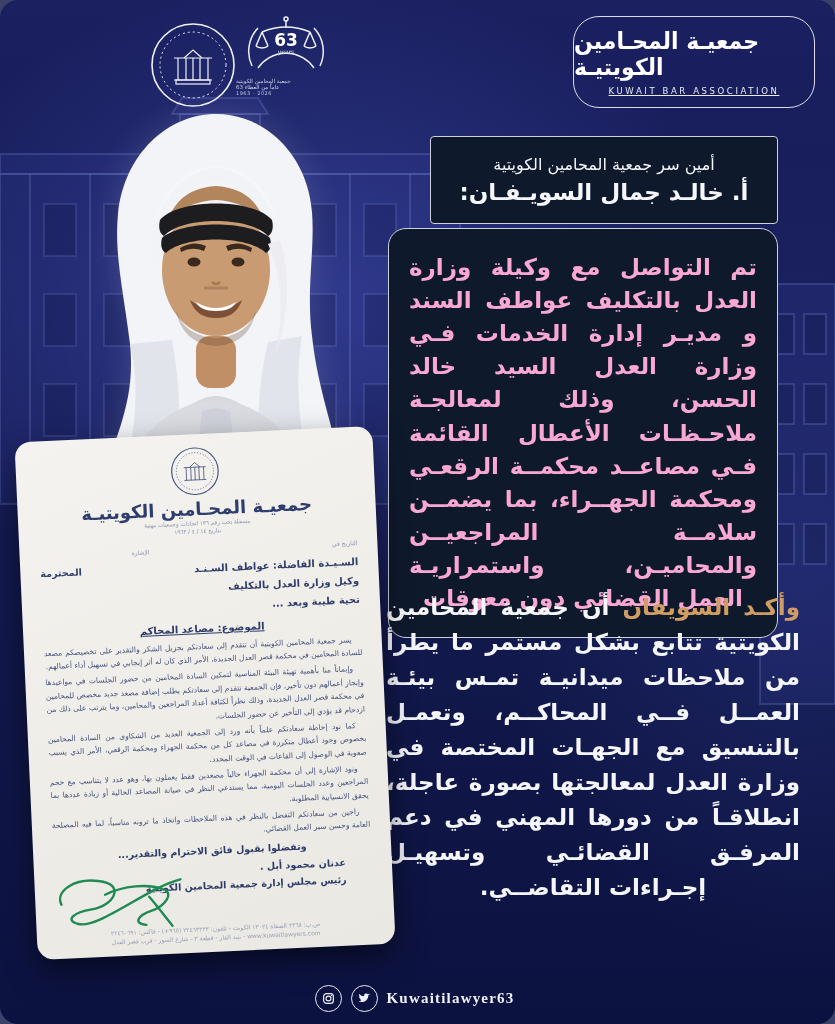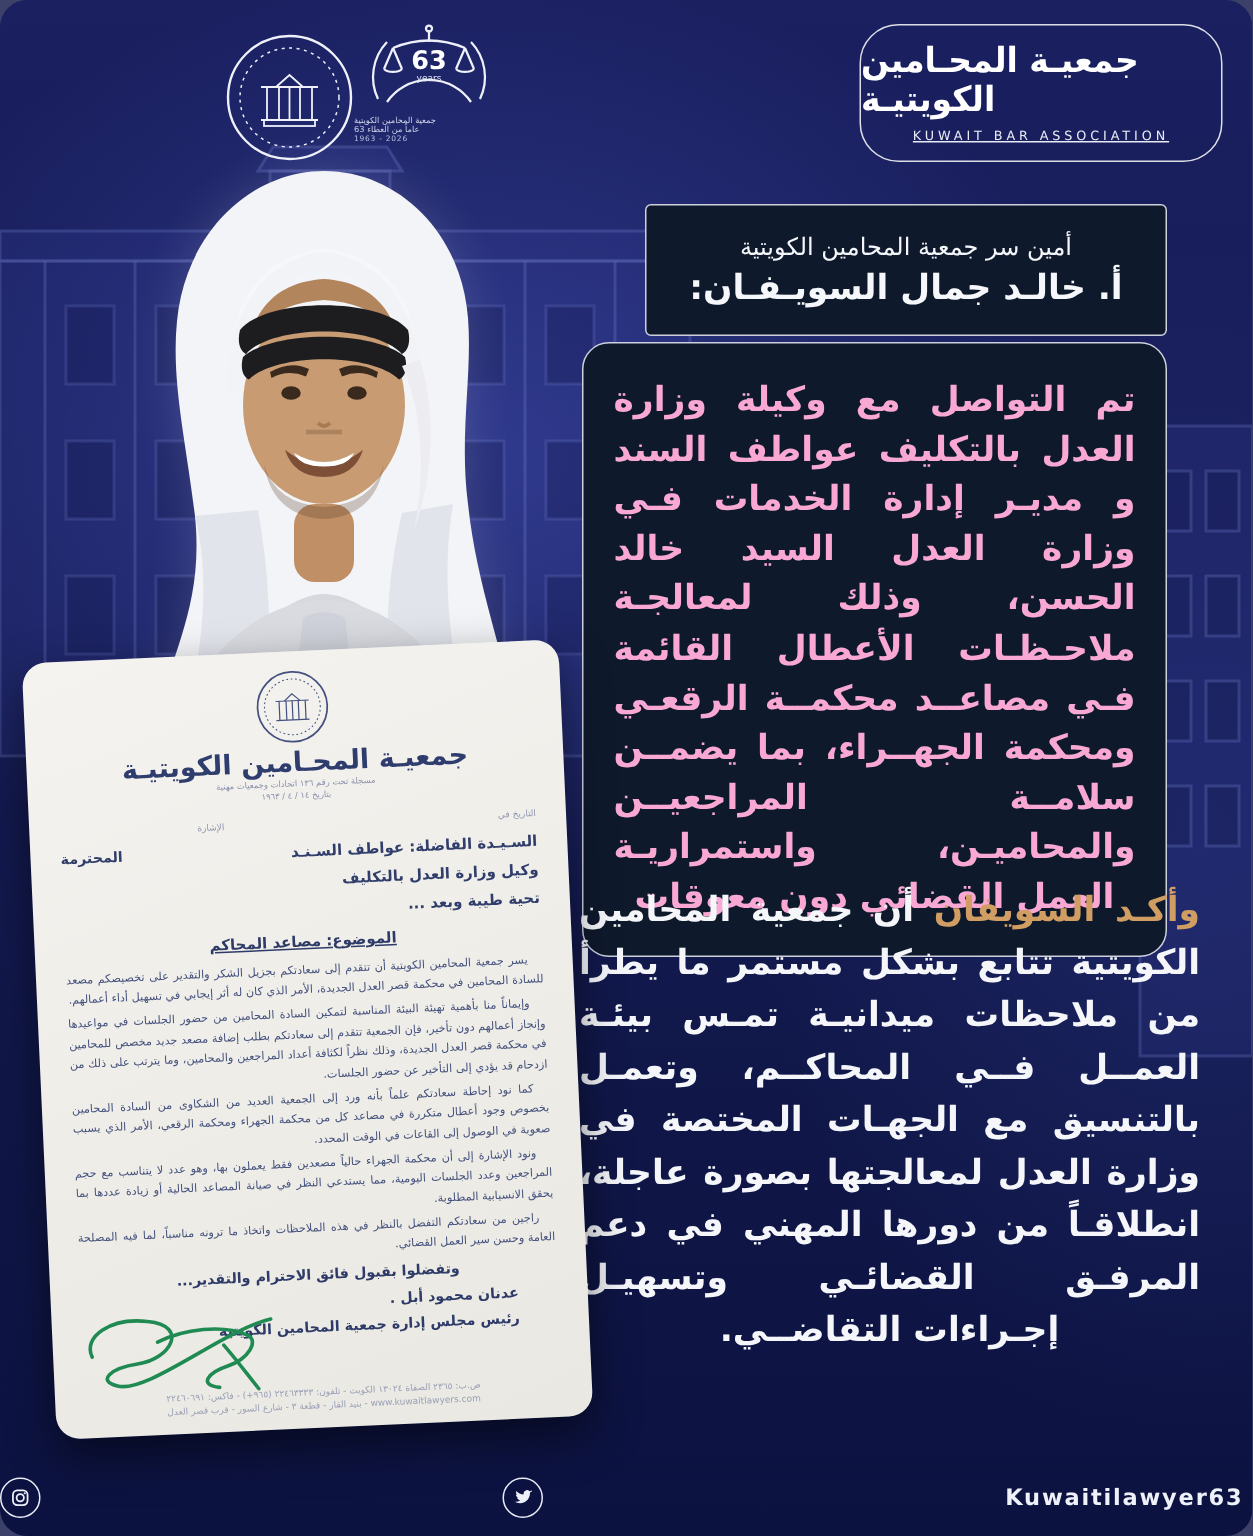--- a/index.html
+++ b/index.html
@@ -94,21 +94,21 @@
   .subject{ text-align:center; font-size:10px; font-weight:bold; color:#2e3b68; text-decoration:underline; margin:7px 0 6px; }
   .body-p{ font-size:7.5px; line-height:1.78; text-align:justify; color:#46527e; text-indent:10px; margin-bottom:3px; }
   .closing{ text-align:center; font-size:9.5px; font-weight:bold; color:#2e3b68; margin:6px 0 4px; }
   .signer{ font-size:9.5px; font-weight:bold; color:#2e3b68; text-align:right; padding-right:26px; line-height:1.8; }
   #signature{ position:absolute; left:18px; bottom:26px; }
   .letter-footer{ text-align:center; font-size:6px; color:#9aa0b6; line-height:1.6; margin-top:30px; }
 
   
   #social{
     left:0; right:0; top:980px; height:36px;
-    display:flex; align-items:center; justify-content:space-between; gap:9px;
+    display:flex; align-items:center; justify-content:center; gap:9px;font-family:Liberation Serif, serif;
   }
   .ring{ width:27px; height:27px; border-radius:50%; border:1.6px solid #e8ebf5; display:flex; align-items:center; justify-content:center; }
   #social .handle{ color:#eef1f9; font-size:15px; font-weight:bold; letter-spacing:1.2px; margin-right:6px; }
 </style>
 </head>
 <body>
 
 <div id="canvas">
 
   <svg id="backdrop" class="abs" viewBox="0 0 835 660">

